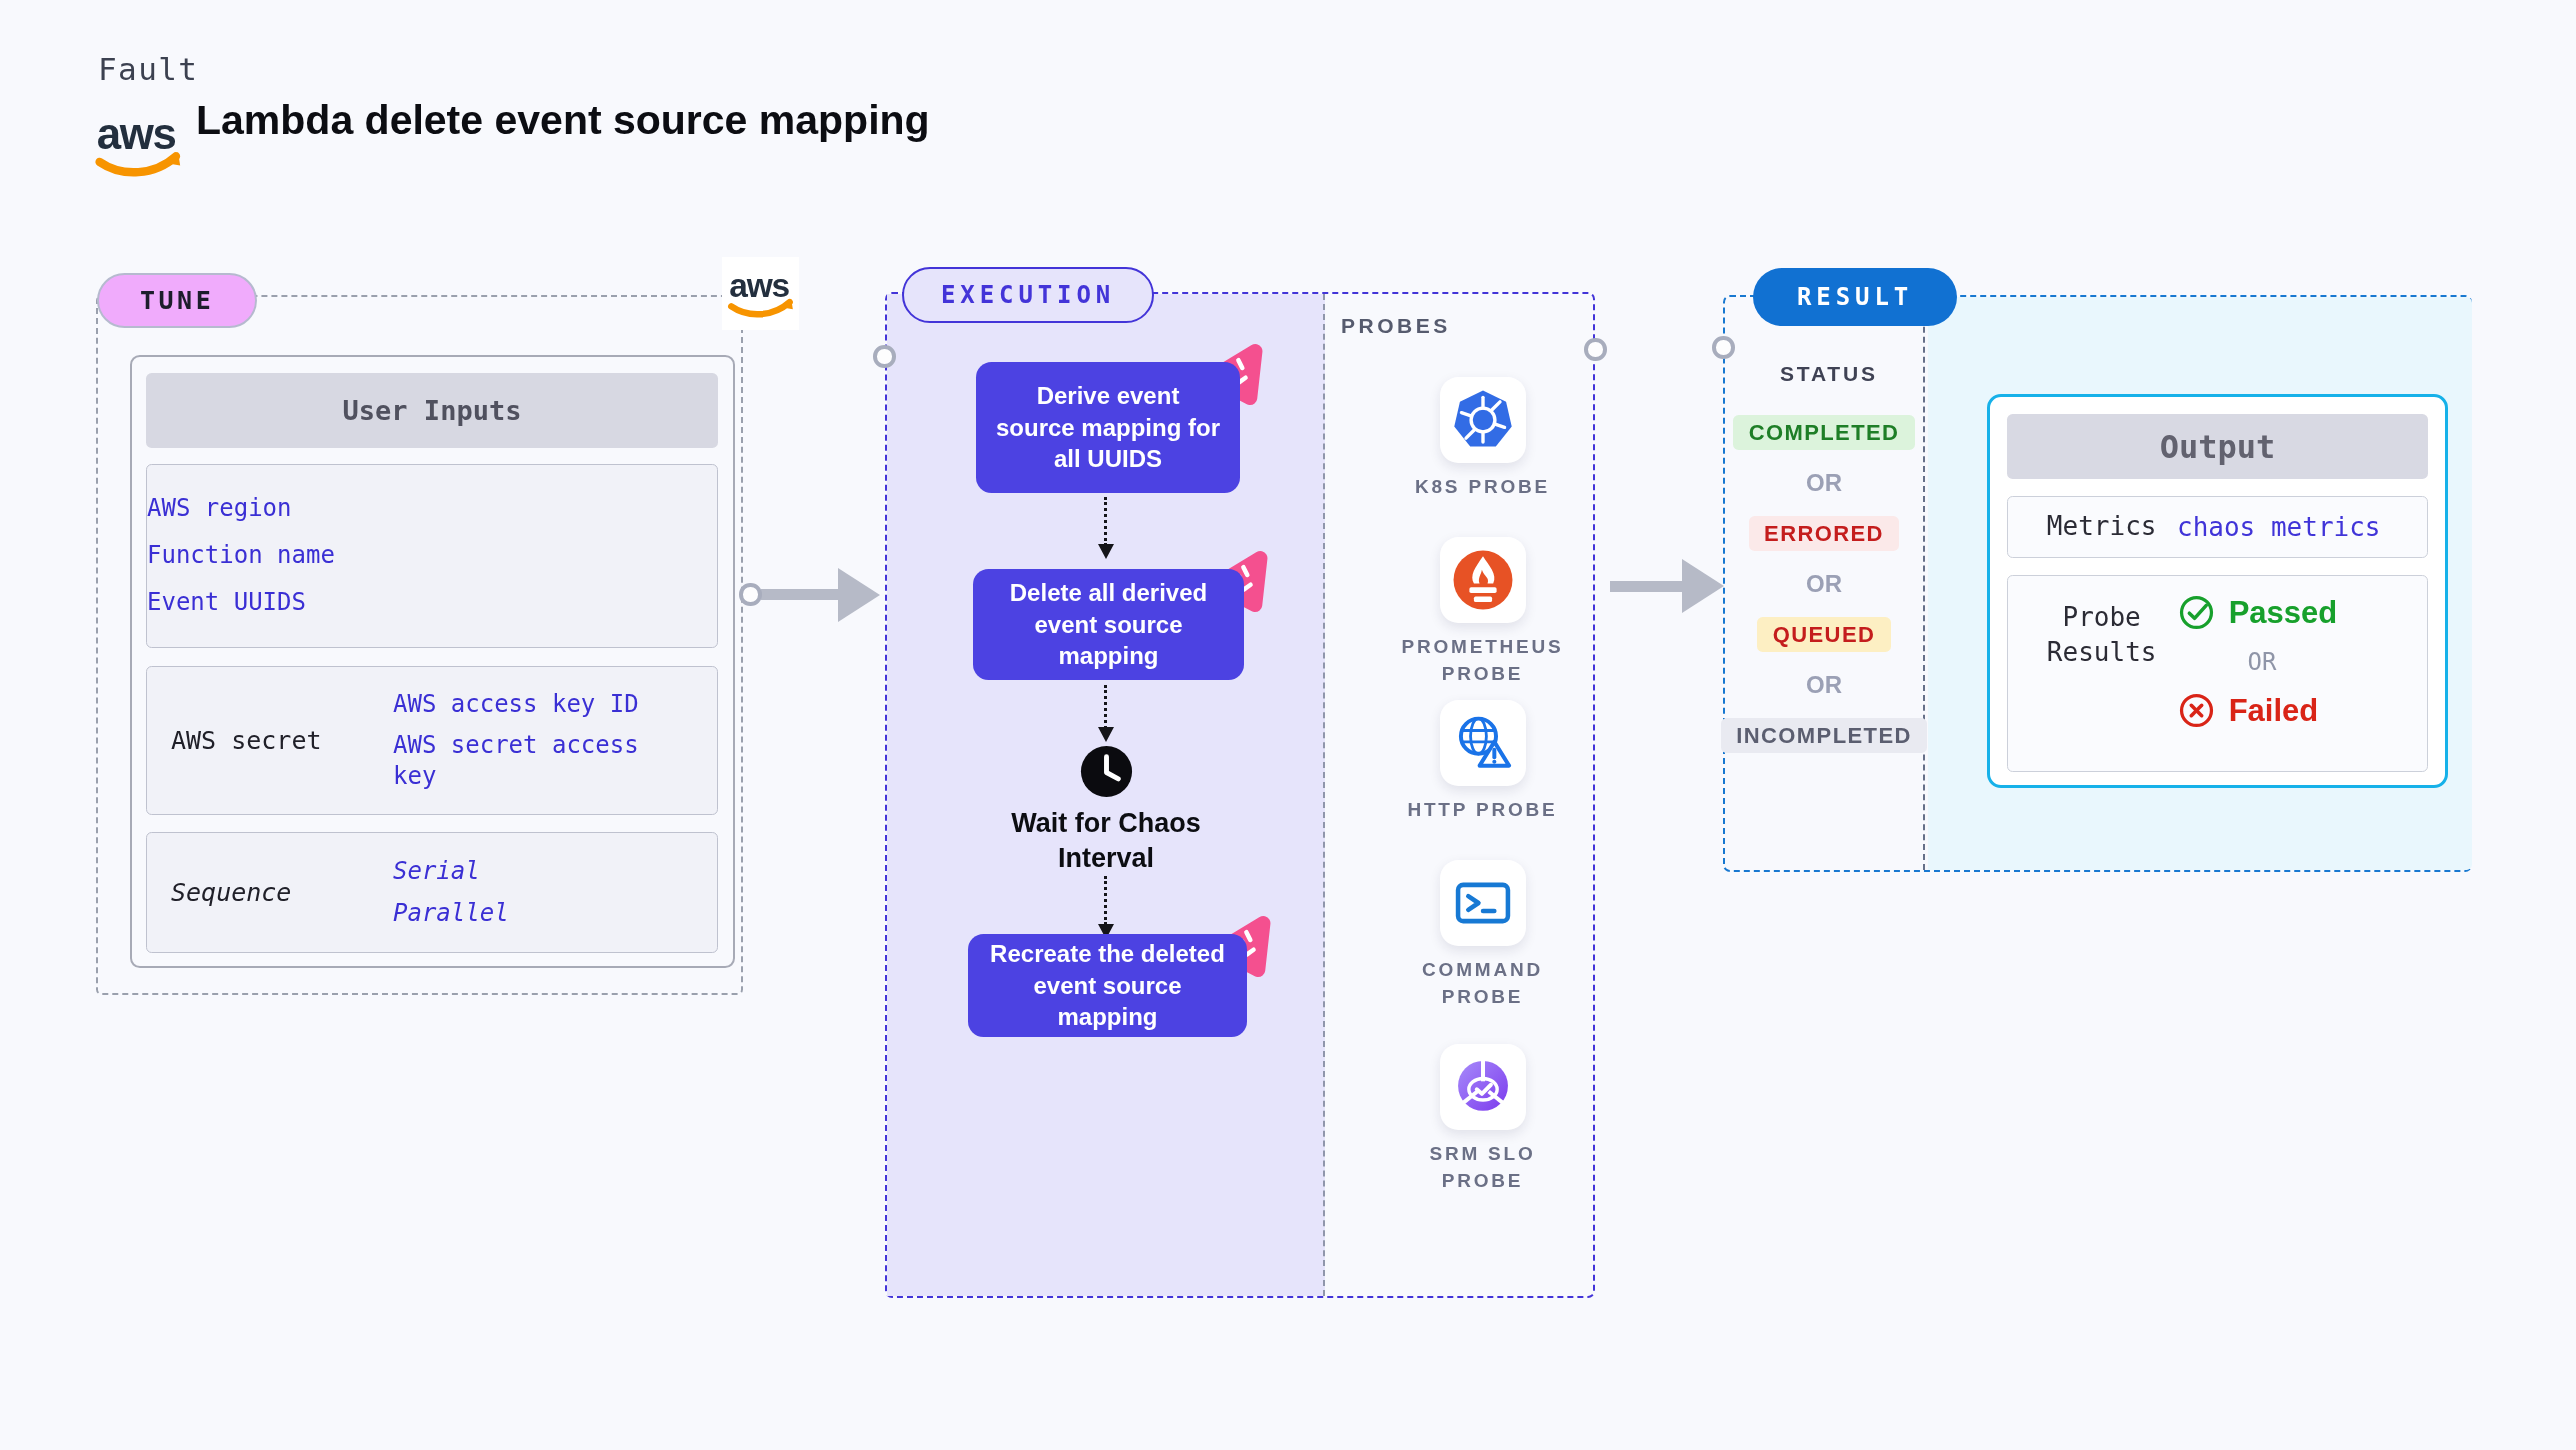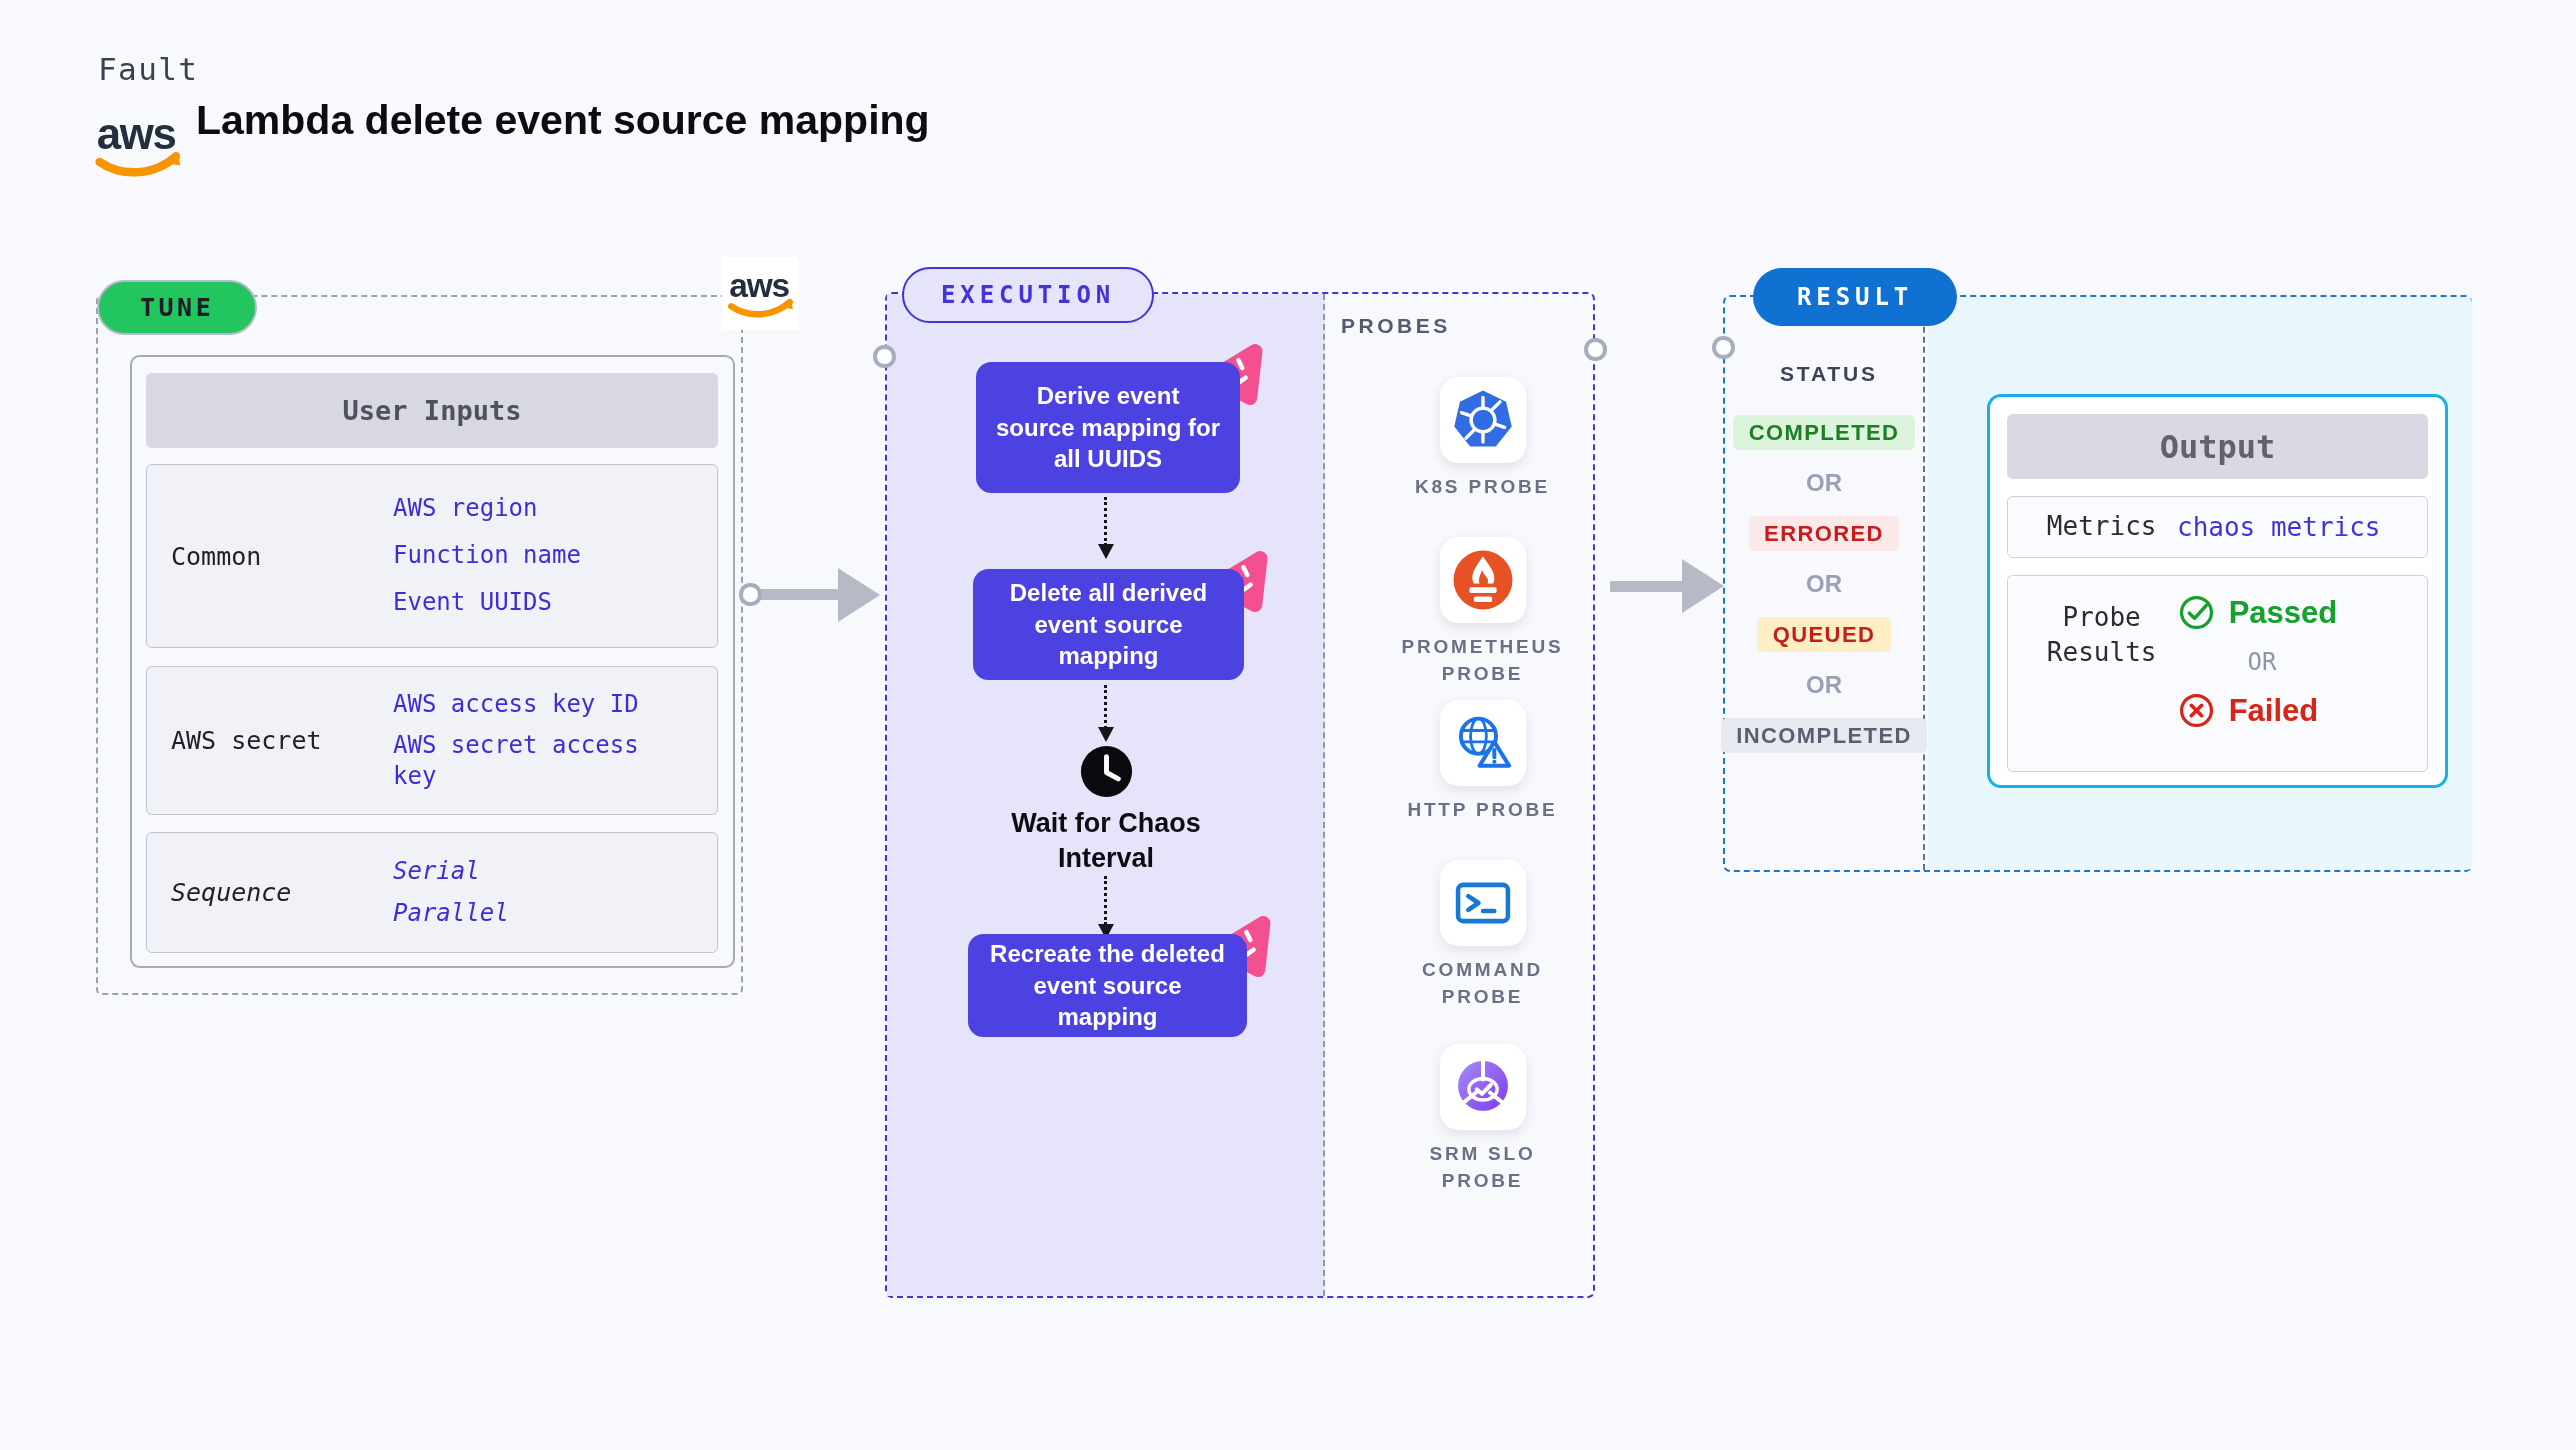--- a/index.html
+++ b/index.html
@@ -10,21 +10,21 @@
   .abs { position:absolute; }
 
   
   .eyebrow { left:98px; top:51px; font-size:31px; color:#3c4150; letter-spacing:1.4px; }
   .page-title { left:196px; top:97px; font-size:41px; font-weight:bold; color:#0c0d12; }
   .aws-big { left:94px; top:104px; width:89px; height:82px; }
 
   
   .pill { position:absolute; display:inline-flex; align-items:center; justify-content:center;
           border-radius:31px; font-weight:bold; z-index:5; }
-  .tune-pill { left:97px; top:280px; height:55px; padding:0 41px; background:#22c55e;
+  .tune-pill { left:97px; top:273px; height:55px; padding:0 41px; background:#f0abfc;
                border:2.8px solid #b6bacf; color:#1d1d2c; font-size:25px; letter-spacing:3.5px; }
   .exec-pill { left:902px; top:267px; height:56px; padding:0 37px; background:#e6e4fb;
                border:2.8px solid #4334d8; color:#4334d8; font-size:24px; letter-spacing:4.9px; }
   .result-pill { left:1753px; top:268px; height:58px; padding:0 44px; background:#1171d2;
                  color:#ffffff; font-size:24px; letter-spacing:4.9px; }
 
   
   .tune-box { left:96px; top:295px; width:647px; height:700px;
               border:2.1px dashed #9aa0ad; border-radius:5.6px; }
   .exec-box { left:885px; top:292px; width:710px; height:1006px;
@@ -140,21 +140,20 @@
       <text x="4" y="64" font-family="Liberation Sans, sans-serif" font-weight="bold" font-size="62" fill="#232f3e" letter-spacing="-2">aws</text>
       <path d="M8 82 C 40 104, 86 101, 116 74" stroke="#f79400" stroke-width="12" fill="none" stroke-linecap="round"></path>
       <path d="M119 68 l3 19 -19 -3 z" fill="#f79400"></path>
     </svg>
   </div>
 
   <div class="abs ui-card">
     <div class="ui-header mono">User Inputs</div>
 
     <div class="ui-row" style="top:107px; height:184px;">
-      <div class="ui-row-label mono">Common</div>
       <div class="ui-row-values">
         <div class="ui-value mono">AWS region</div>
         <div class="ui-value mono">Function name</div>
         <div class="ui-value mono">Event UUIDS</div>
       </div>
     </div>
 
     <div class="ui-row" style="top:309px; height:149px;">
       <div class="ui-row-label mono">AWS secret</div>
       <div class="ui-row-values">

